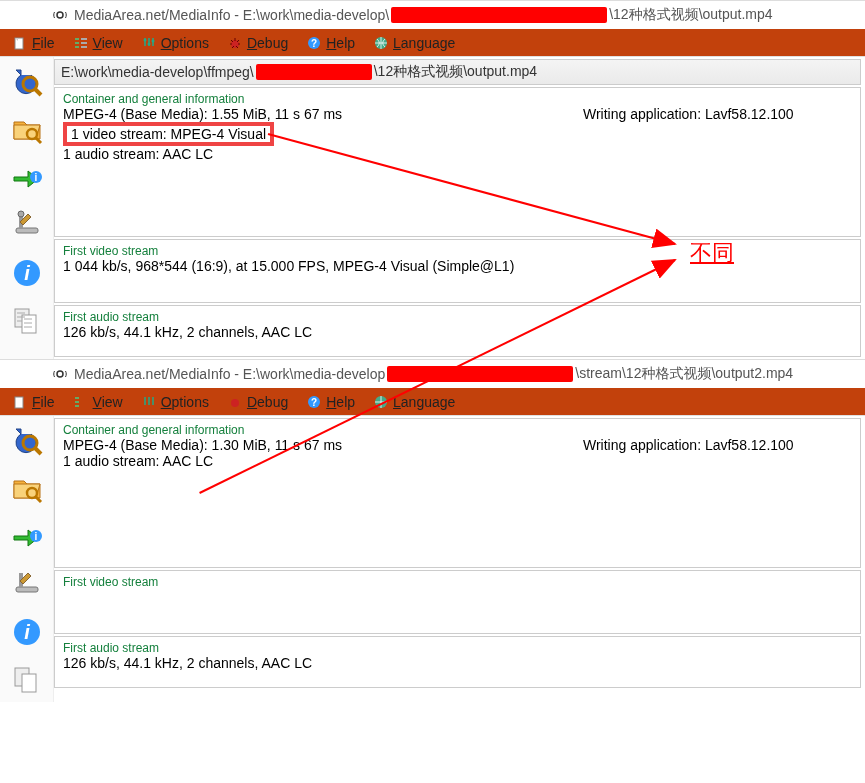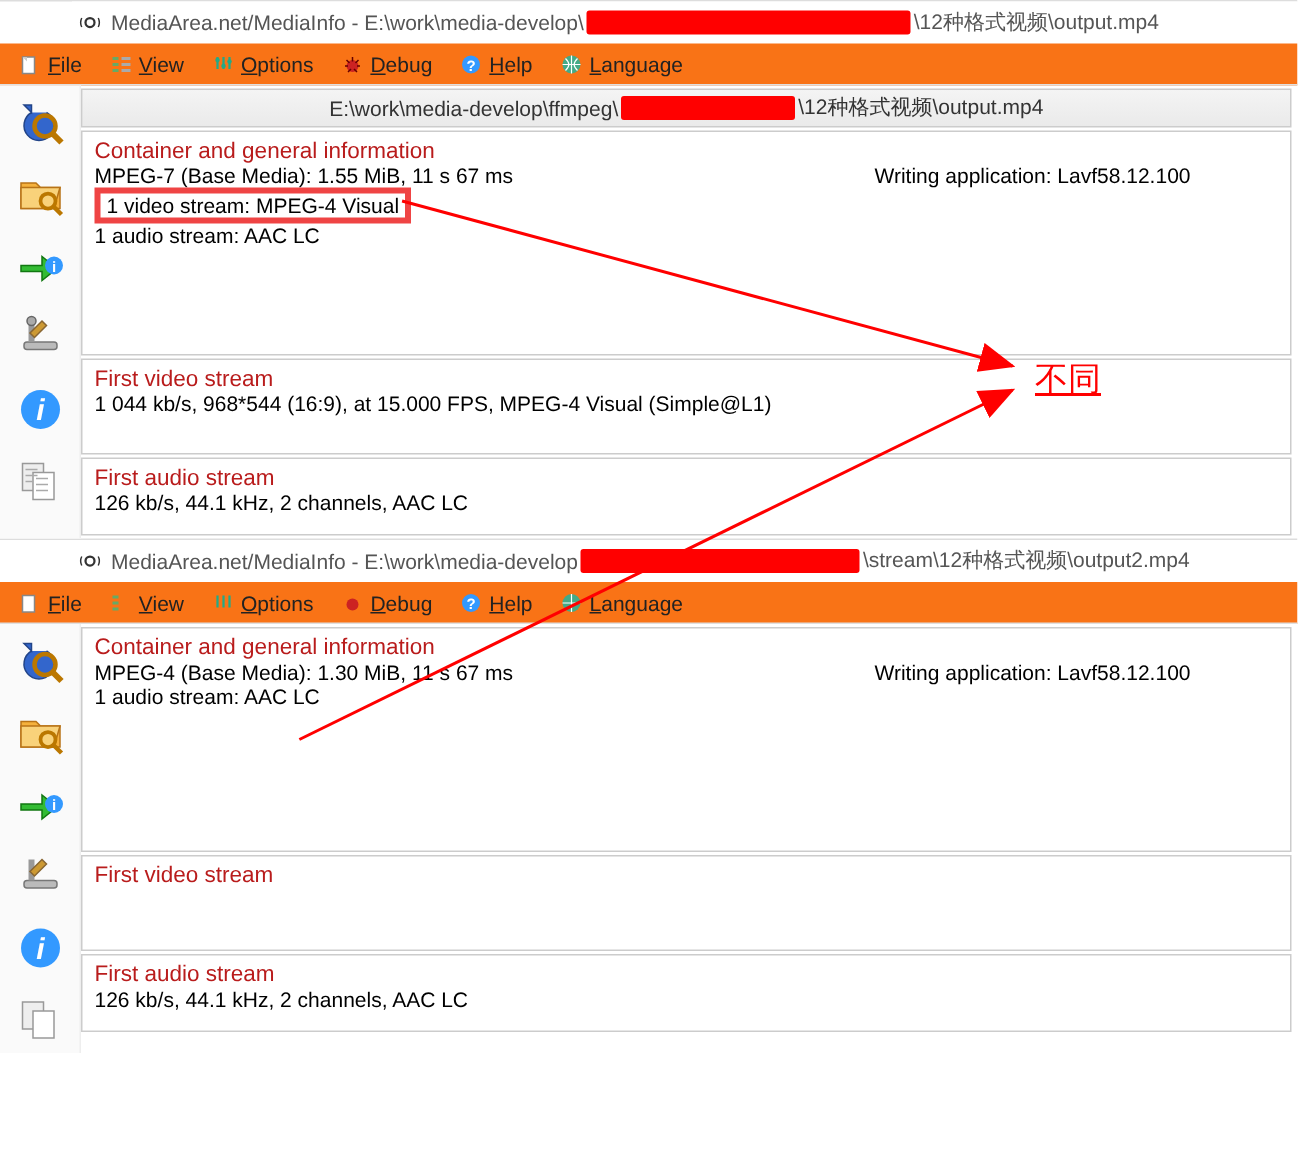--- a/index.html
+++ b/index.html
@@ -2,31 +2,31 @@
 <html><head>
 <meta charset="utf-8">
 <style>
 * { margin:0; padding:0; box-sizing:border-box; font-family:"Segoe UI",Tahoma,Arial,sans-serif; }
 body { background:#fff; width:865px; position:relative; font-size:14px; color:#000; }
 .window { border-top:1px solid #ddd; }
 .titlebar { display:flex; align-items:center; height:28px; padding:0 4px; background:#fff; gap:6px;margin-left:48px; }
 .titlebar-icon { width:16px; height:16px; display:inline-flex; align-items:center; justify-content:center; }
 .titlebar-text { font-size:14px; color:#555; white-space:nowrap; display:flex; align-items:center; }
 .redact { background:#f00; display:inline-block; height:16px; border-radius:2px; margin:0 2px; }
-.menubar { display:flex; align-items:center; height:28px; padding:0 4px; gap:2px; background:#f97316; border-bottom:1px solid #e0e0e0; }
+.menubar { display:flex; align-items:center; height:28px; padding:0 4px; gap:2px; background:#c2410c; border-bottom:1px solid #e0e0e0; }
 .menu-item { display:flex; align-items:center; gap:4px; padding:2px 8px; font-size:14px; color:#222; cursor:pointer; }
 .menu-icon { width:16px; height:16px; display:inline-flex; align-items:center; justify-content:center; }
 .underline-first::first-letter { text-decoration:underline; }
 .body-area { display:flex; }
 .toolbar-v { width:54px; display:flex; flex-direction:column; align-items:center; padding-top:2px; gap:4px; background:#fafafa; border-right:1px solid #eee; }
 .tool-btn { width:44px; height:44px; display:flex; align-items:center; justify-content:center; border:1px solid transparent; border-radius:3px; cursor:pointer; }
 .content { flex:1; }
-.path-bar { height:26px; background:linear-gradient(#f4f4f4,#eaeaea); border:1px solid #ccc; margin:2px 4px 2px 0; display:flex; align-items:center; padding:0 6px; font-size:14px; color:#333; white-space:nowrap; overflow:hidden;justify-content:center; }
+.path-bar { height:26px; background:linear-gradient(#f4f4f4,#eaeaea); border:1px solid #ccc; margin:2px 4px 2px 0; display:flex; align-items:center; padding:0 6px; font-size:14px; color:#333; white-space:nowrap; overflow:hidden; }
 .section { border:1px solid #ccc; margin:2px 4px 2px 0; padding:4px 8px; }
-.sec-title { font-size:15px; color:#b91c1c; }
+.sec-title { font-size:12px; color:#15803d; }
 .sec-row { display:flex; }
 .sec-left { flex:0 0 520px; }
 .sec-right { flex:1; }
 .box-red { border:4px solid #ef4444; padding:0 4px; display:inline-block; }
 .overlay { position:absolute; left:0; top:0; width:865px; height:783px; pointer-events:none; }
 .ann-label { position:absolute; color:#f00; font-size:22px; font-family:SimSun,serif; }
 </style>
 </head>
 <body>
 
@@ -155,21 +155,21 @@
     <div class="content">
       <div class="path-bar">
         <span>E:\work\media-develop\ffmpeg\</span>
         <span class="redact" style="width:116px"></span>
         <span>\12种格式视频\output.mp4</span>
       </div>
       <div class="section" style="height:150px;">
         <div class="sec-title">Container and general information</div>
         <div class="sec-row">
           <div class="sec-left">
-            <div>MPEG-7 (Base Media): 1.55 MiB, 11 s 67 ms</div>
+            <div>MPEG-4 (Base Media): 1.55 MiB, 11 s 67 ms</div>
             <div><span id="box1" class="box-red">1 video stream: MPEG-4 Visual</span></div>
             <div>1 audio stream: AAC LC</div>
           </div>
           <div class="sec-right">
             <div>Writing application: Lavf58.12.100</div>
           </div>
         </div>
       </div>
       <div class="section" style="height:64px;">
         <div class="sec-title">First video stream</div>

